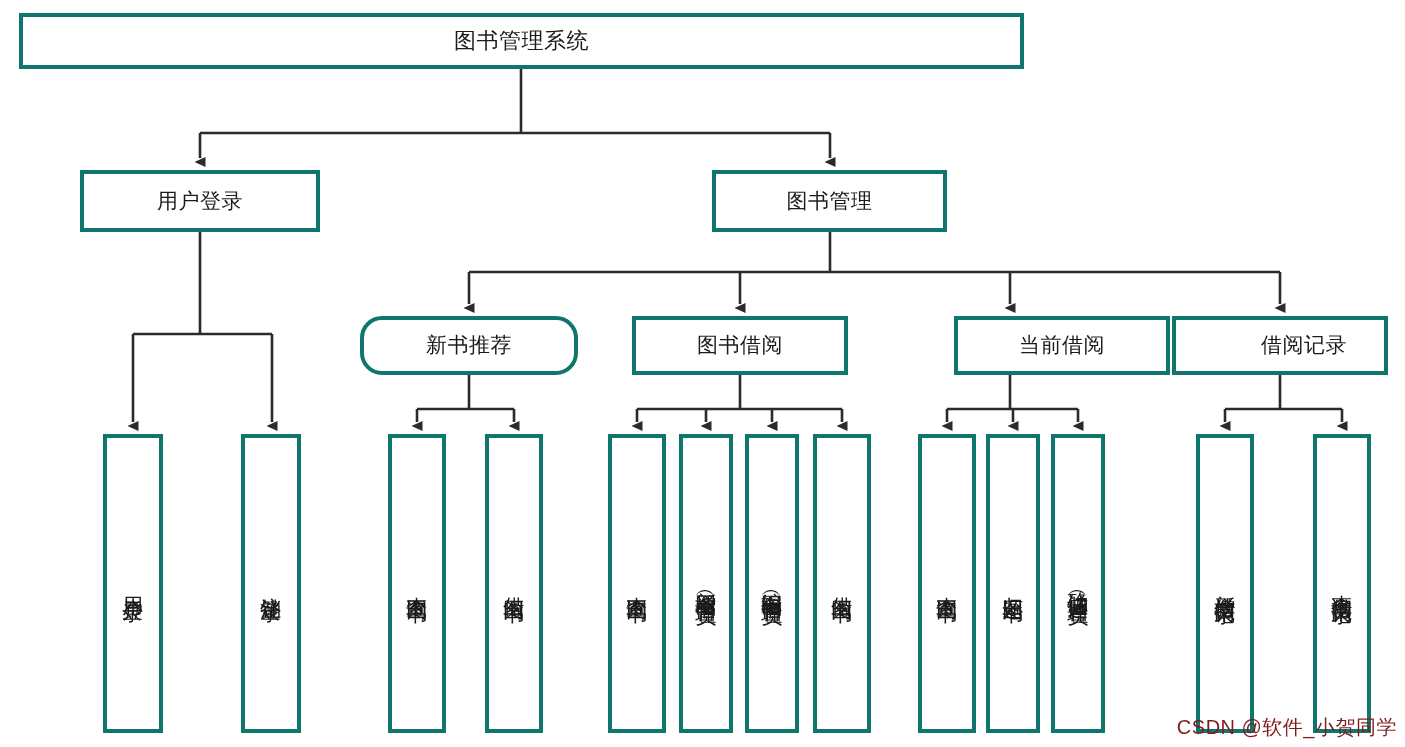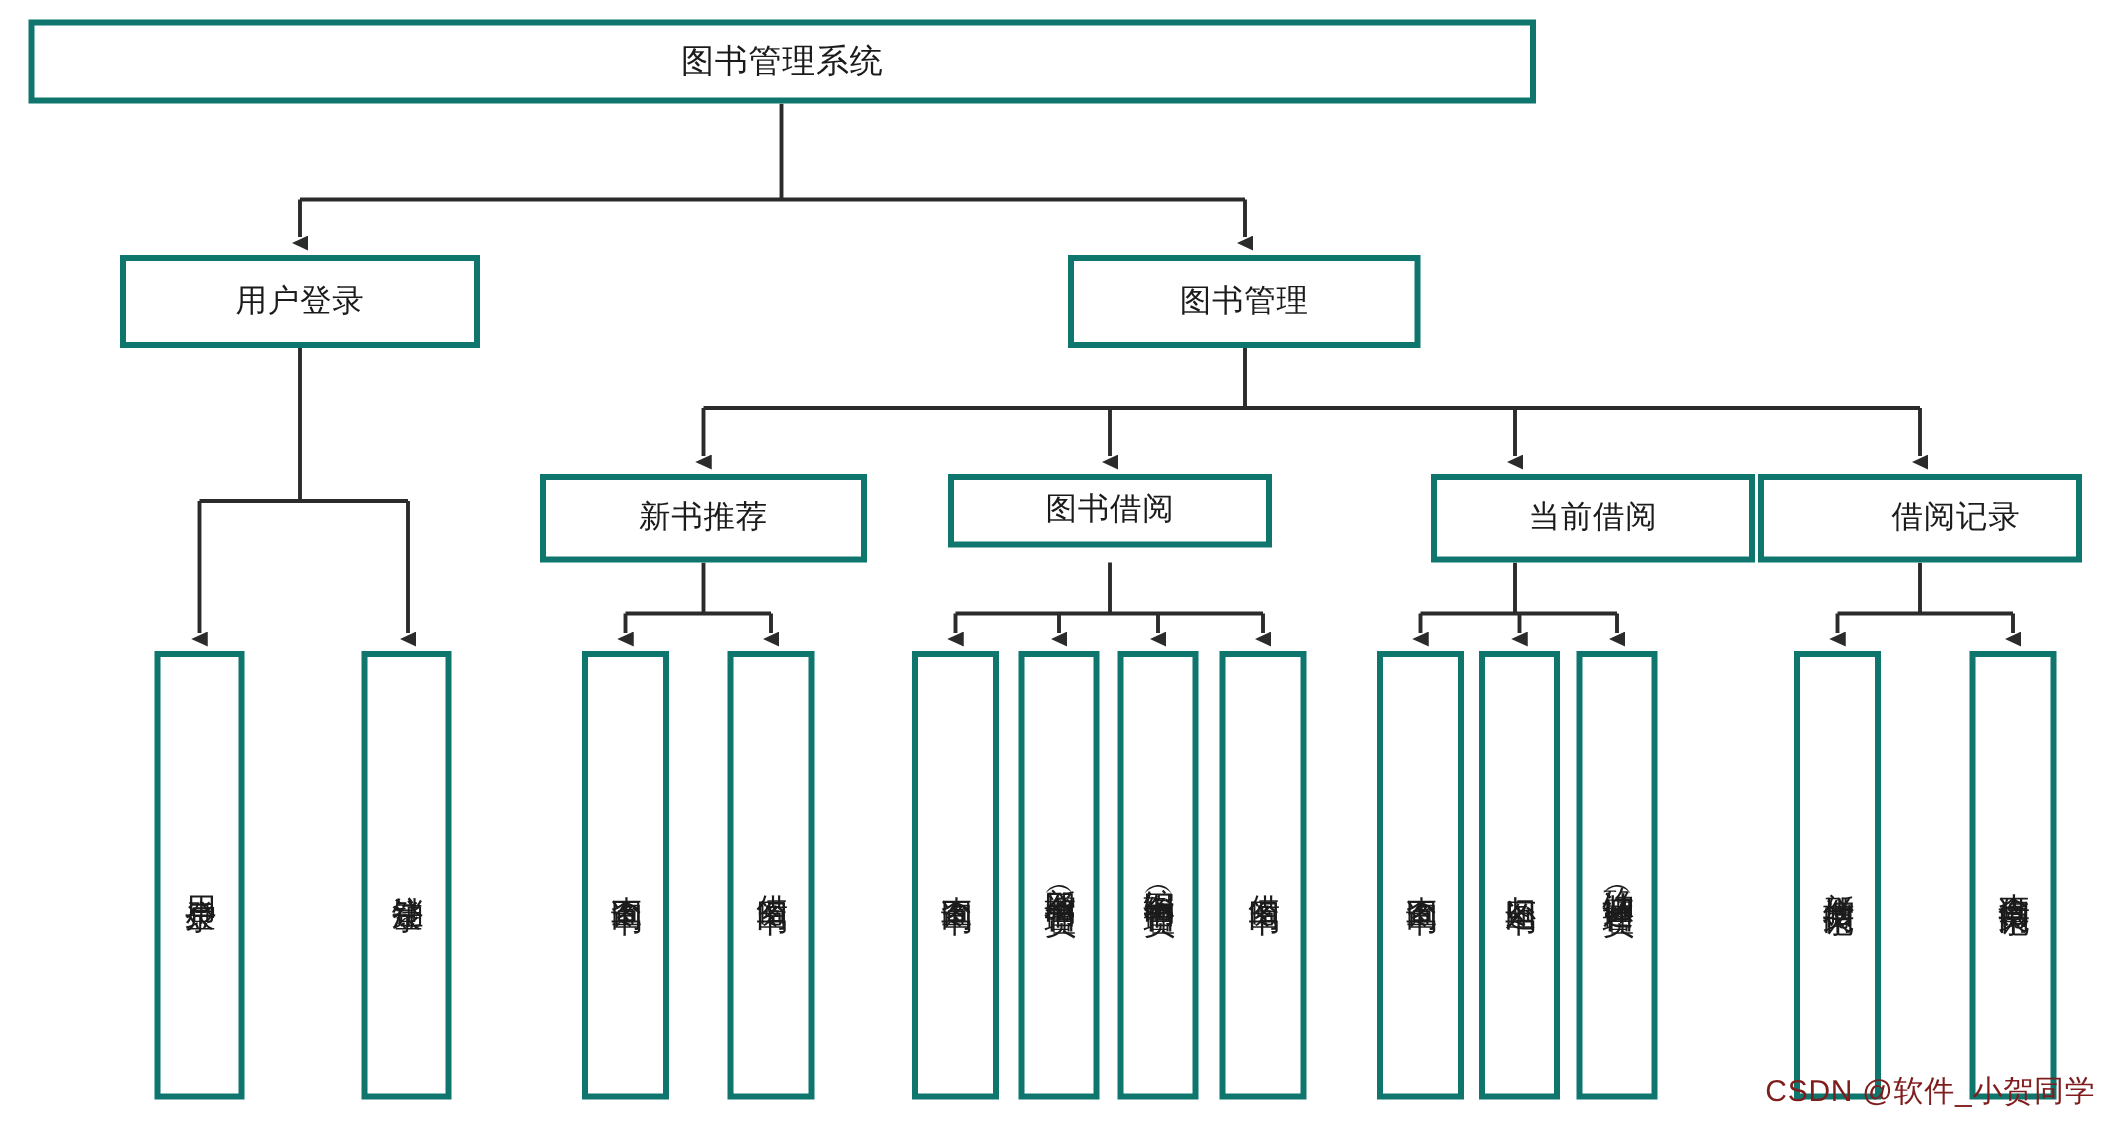--- a/index.html
+++ b/index.html
@@ -130,24 +130,24 @@
     <span class="node-label">图书管理系统</span>
   </div>
 
   <div class="node level1" style="left:80px; top:170px; width:240px; height:62px;">
     <span class="node-label">用户登录</span>
   </div>
   <div class="node level1" style="left:712px; top:170px; width:235px; height:62px;">
     <span class="node-label">图书管理</span>
   </div>
 
-  <div class="node level2" style="left:360px; top:316px; width:218px; height:59px;">
+  <div class="node level2" style="left:360px; top:316px; width:218px; height:59px;border-radius:22px;">
     <span class="node-label">新书推荐</span>
   </div>
-  <div class="node level2" style="left:632px; top:316px; width:216px; height:49px;">
+  <div class="node level2" style="left:632px; top:316px; width:216px; height:59px;">
     <span class="node-label">图书借阅</span>
   </div>
   <div class="node level2" style="left:954px; top:316px; width:216px; height:59px;">
     <span class="node-label">当前借阅</span>
   </div>
   <div class="node level2" style="left:1172px; top:316px; width:216px; height:59px;padding-left:48px;">
     <span class="node-label">借阅记录</span>
   </div>
 
   <div class="node vertical" style="left:103px; top:434px; width:60px; height:299px;">

